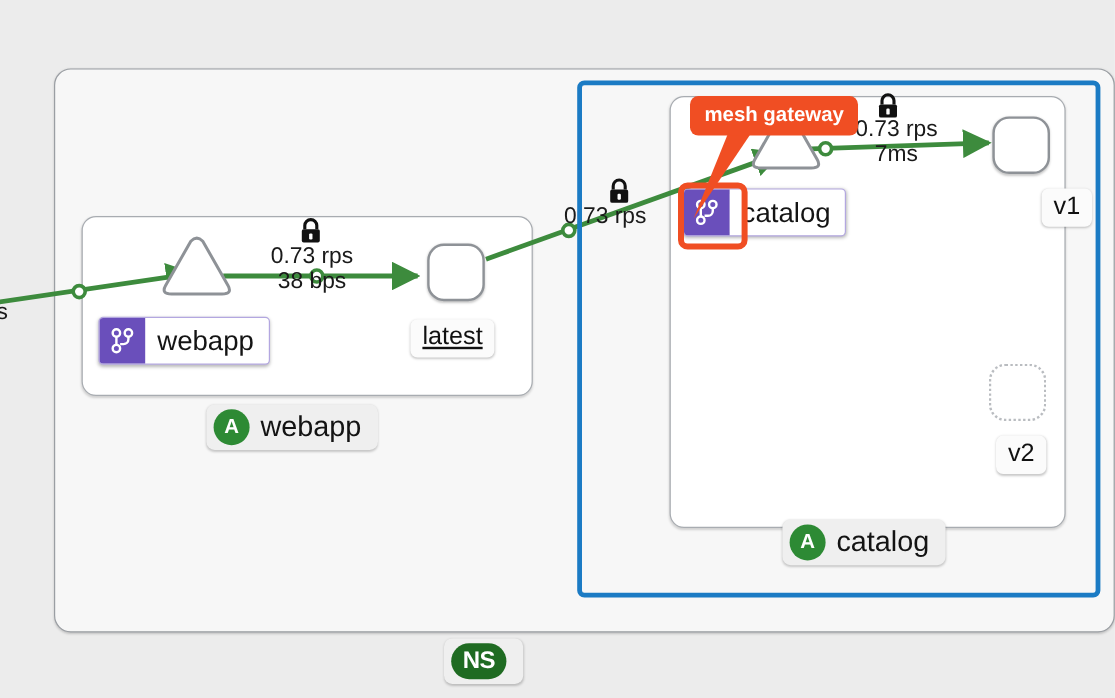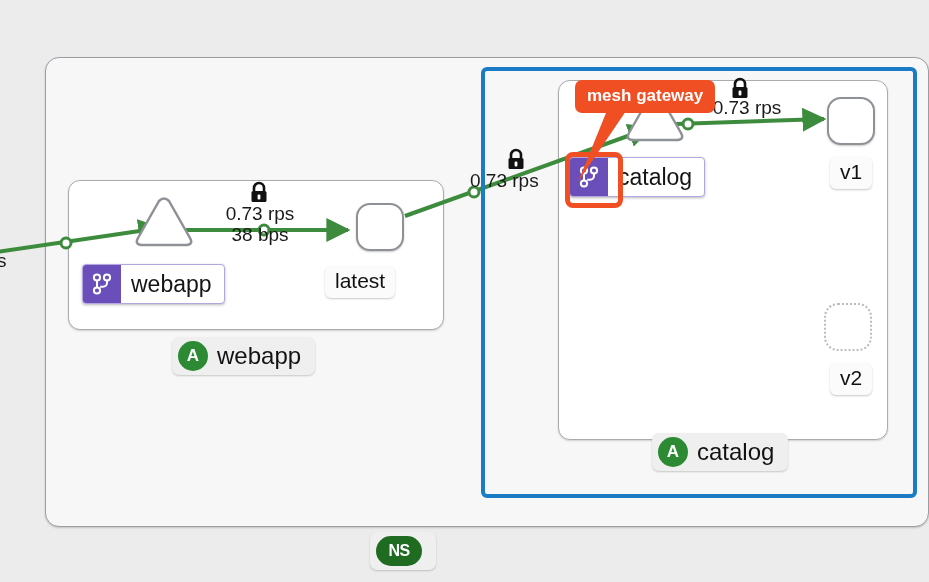--- a/index.html
+++ b/index.html
@@ -99,21 +99,21 @@
   }
   .badge-pill .circ{
     width:30px;height:30px;border-radius:50%;
     background:#2d8a34;color:#fff;
     font-size:17px;font-weight:bold;
     display:flex;align-items:center;justify-content:center;
   }
   .badge-pill .ns-circ{
     width:46px;height:30px;border-radius:15px;
     background:#1f6b22;color:#fff;
-    font-size:16px;font-weight:bold;letter-spacing:-.5px;
+    font-size:20px;font-weight:bold;letter-spacing:-.5px;
     display:flex;align-items:center;justify-content:center;
   }
   .badge-pill .ptxt{font-size:24px;color:#131313;white-space:nowrap;}
 
   
   .elabel{
     position:absolute;
     text-align:center;
     font-size:19px;
     color:#1a1a1a;
@@ -180,22 +180,22 @@
     <circle cx="688" cy="124" r="5" fill="#fff" stroke="#3d8b3d" stroke-width="3"></circle>
 
     <path d="M 159 201 q 5 -5 10 0 l 21 37 q 4 7 -5 7 l -42 0 q -9 0 -5 -7 z" fill="#fff" stroke="#8e9297" stroke-width="2.5" stroke-linejoin="round"></path>
     <path d="M 650 96 q 5 -5 10 0 l 21 37 q 4 7 -5 7 l -42 0 q -9 0 -5 -7 z" fill="#fff" stroke="#8e9297" stroke-width="2.5" stroke-linejoin="round"></path>
   </svg>
 
   <div class="node-sq" style="left:356px;top:203px;"></div>
   <div class="node-sq" style="left:827px;top:97px;"></div>
   <div class="node-sq dotted" style="left:824px;top:303px;"></div>
 
-  <div class="nlabel" style="left:325px;top:266px;">latest</div>
-  <div class="nlabel" style="left:830px;top:157px;">v1</div>
+  <div class="nlabel" style="left:342px;top:266px;text-decoration:underline;">latest</div>
+  <div class="nlabel" style="left:868px;top:157px;">v1</div>
   <div class="nlabel" style="left:830px;top:363px;text-align:right;">v2</div>
 
   <div class="elabel" style="left:170px;top:203px;width:180px;">
     <span class="line">0.73 rps</span>
     <span class="line">38 bps</span>
   </div>
   <svg class="lock" style="left:248px;top:181px;" width="22" height="24" viewBox="0 0 22 24">
     <path d="M6 10 V7 a5 5 0 0 1 10 0 v3" fill="none" stroke="#111" stroke-width="2.6"></path>
     <rect x="3.5" y="10" width="15" height="11" rx="1.6" fill="#111"></rect>
     <rect x="9.6" y="13.5" width="2.8" height="5" rx="1" fill="#fff"></rect>
@@ -205,20 +205,21 @@
     <span class="line">0.73 rps</span>
   </div>
   <svg class="lock" style="left:505px;top:148px;" width="22" height="24" viewBox="0 0 22 24">
     <path d="M6 10 V7 a5 5 0 0 1 10 0 v3" fill="none" stroke="#111" stroke-width="2.6"></path>
     <rect x="3.5" y="10" width="15" height="11" rx="1.6" fill="#111"></rect>
     <rect x="9.6" y="13.5" width="2.8" height="5" rx="1" fill="#fff"></rect>
   </svg>
 
   <div class="elabel" style="left:657px;top:97px;width:180px;">
     <span class="line">0.73 rps</span>
+    <span class="line">7ms</span>
   </div>
   <svg class="lock" style="left:729px;top:77px;" width="22" height="24" viewBox="0 0 22 24">
     <path d="M6 10 V7 a5 5 0 0 1 10 0 v3" fill="none" stroke="#111" stroke-width="2.6"></path>
     <rect x="3.5" y="10" width="15" height="11" rx="1.6" fill="#111"></rect>
     <rect x="9.6" y="13.5" width="2.8" height="5" rx="1" fill="#fff"></rect>
   </svg>
 
   <div class="svc-label" style="left:82px;top:264px;">
     <span class="badge">
       <svg width="22" height="24" viewBox="0 0 22 24">

